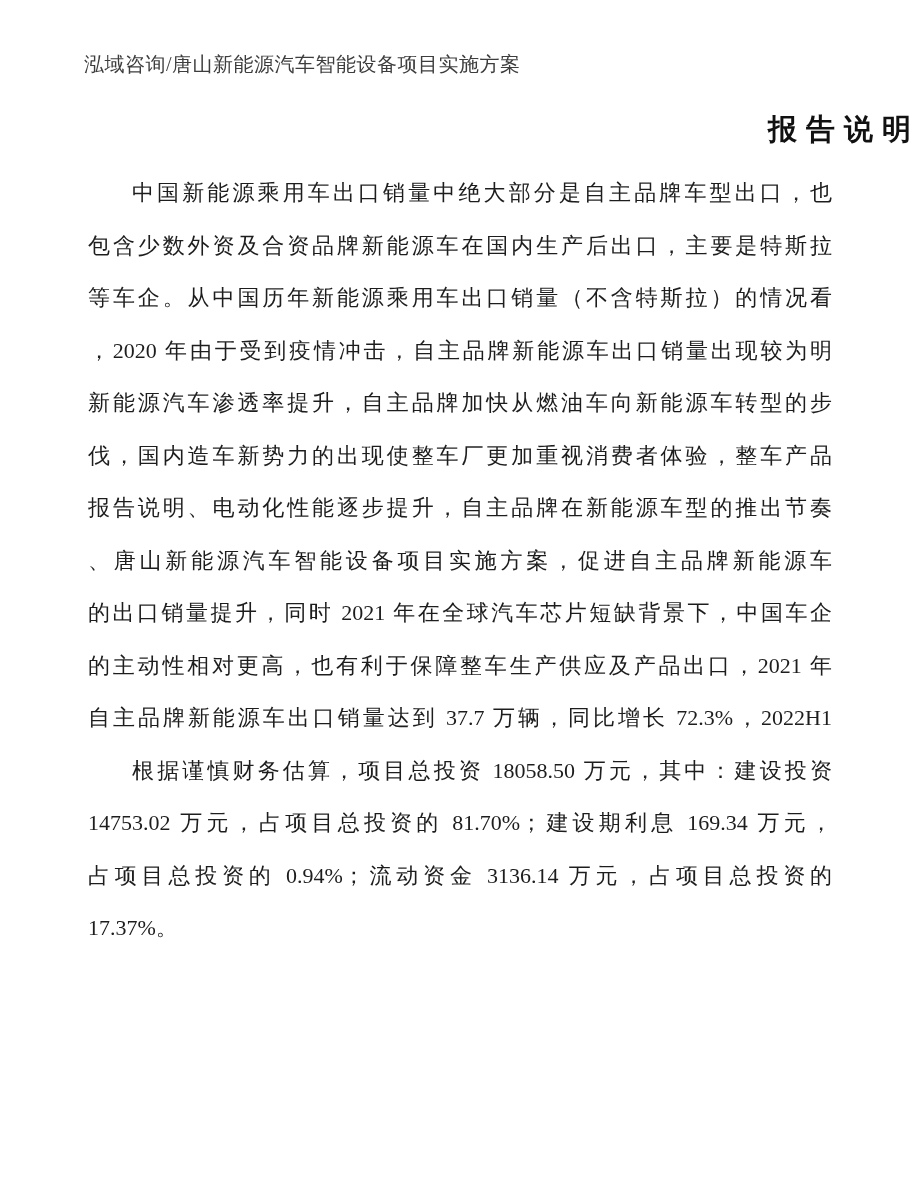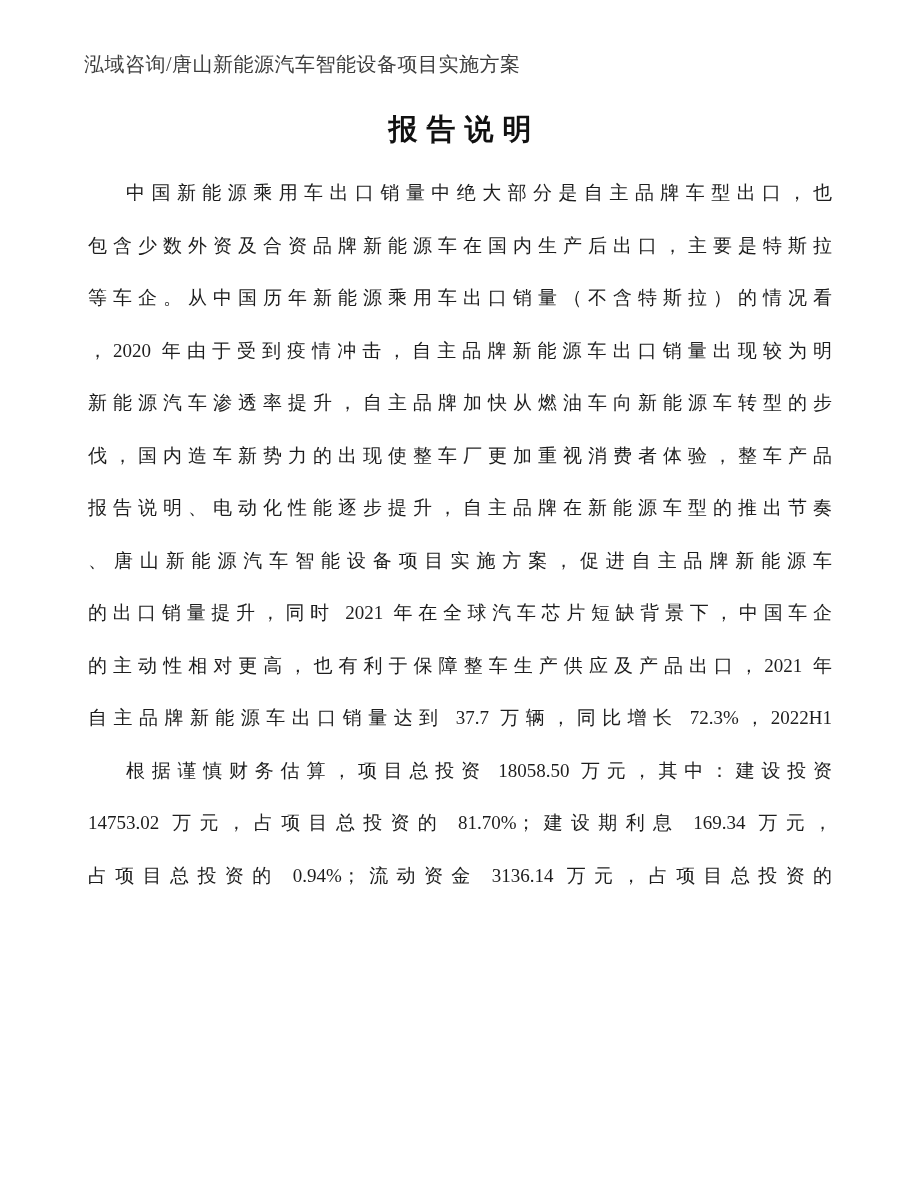--- a/index.html
+++ b/index.html
@@ -28,33 +28,33 @@
     letter-spacing: 0.5px;
     color: #3d3d3d;
     white-space: nowrap;
   }
   .report-title {
     position: absolute;
     left: 0;
     top: 110px;
     width: 920px;
     margin: 0;
-    text-align: center;
+    text-align: right;
     text-indent: 9px;          
     letter-spacing: 9px;
     font-size: 29px;
     font-weight: bold;
     color: #111111;
   }
   .document-body {
     position: absolute;
     left: 88px;
     top: 167px;
     width: 744px;
-    font-size: 19px;
+    font-size: 22px;
     line-height: 52.5px;
     color: #1d1d1d;
   }
   .paragraph { margin: 0; padding: 0; }
   .line {
     text-align: justify;
     text-justify: inter-ideograph;
   }
   .line.fill {
     text-align-last: justify;
@@ -85,16 +85,17 @@
         <div class="line fill">报告说明、电动化性能逐步提升，自主品牌在新能源车型的推出节奏</div>
         <div class="line fill">、唐山新能源汽车智能设备项目实施方案，促进自主品牌新能源车</div>
         <div class="line fill">的出口销量提升，同时 2021 年在全球汽车芯片短缺背景下，中国车企</div>
         <div class="line fill">的主动性相对更高，也有利于保障整车生产供应及产品出口，2021 年</div>
         <div class="line fill">自主品牌新能源车出口销量达到 37.7 万辆，同比增长 72.3%，2022H1</div>
       </div>
     <div class="paragraph">
         <div class="line first fill">根据谨慎财务估算，项目总投资 18058.50 万元，其中：建设投资</div>
         <div class="line fill">14753.02 万元，占项目总投资的 81.70%；建设期利息 169.34 万元，</div>
         <div class="line fill">占项目总投资的 0.94%；流动资金 3136.14 万元，占项目总投资的</div>
+        <div class="line">17.37%。</div>
       </div>
   </div>
 
 </div>
 
 </body></html>

